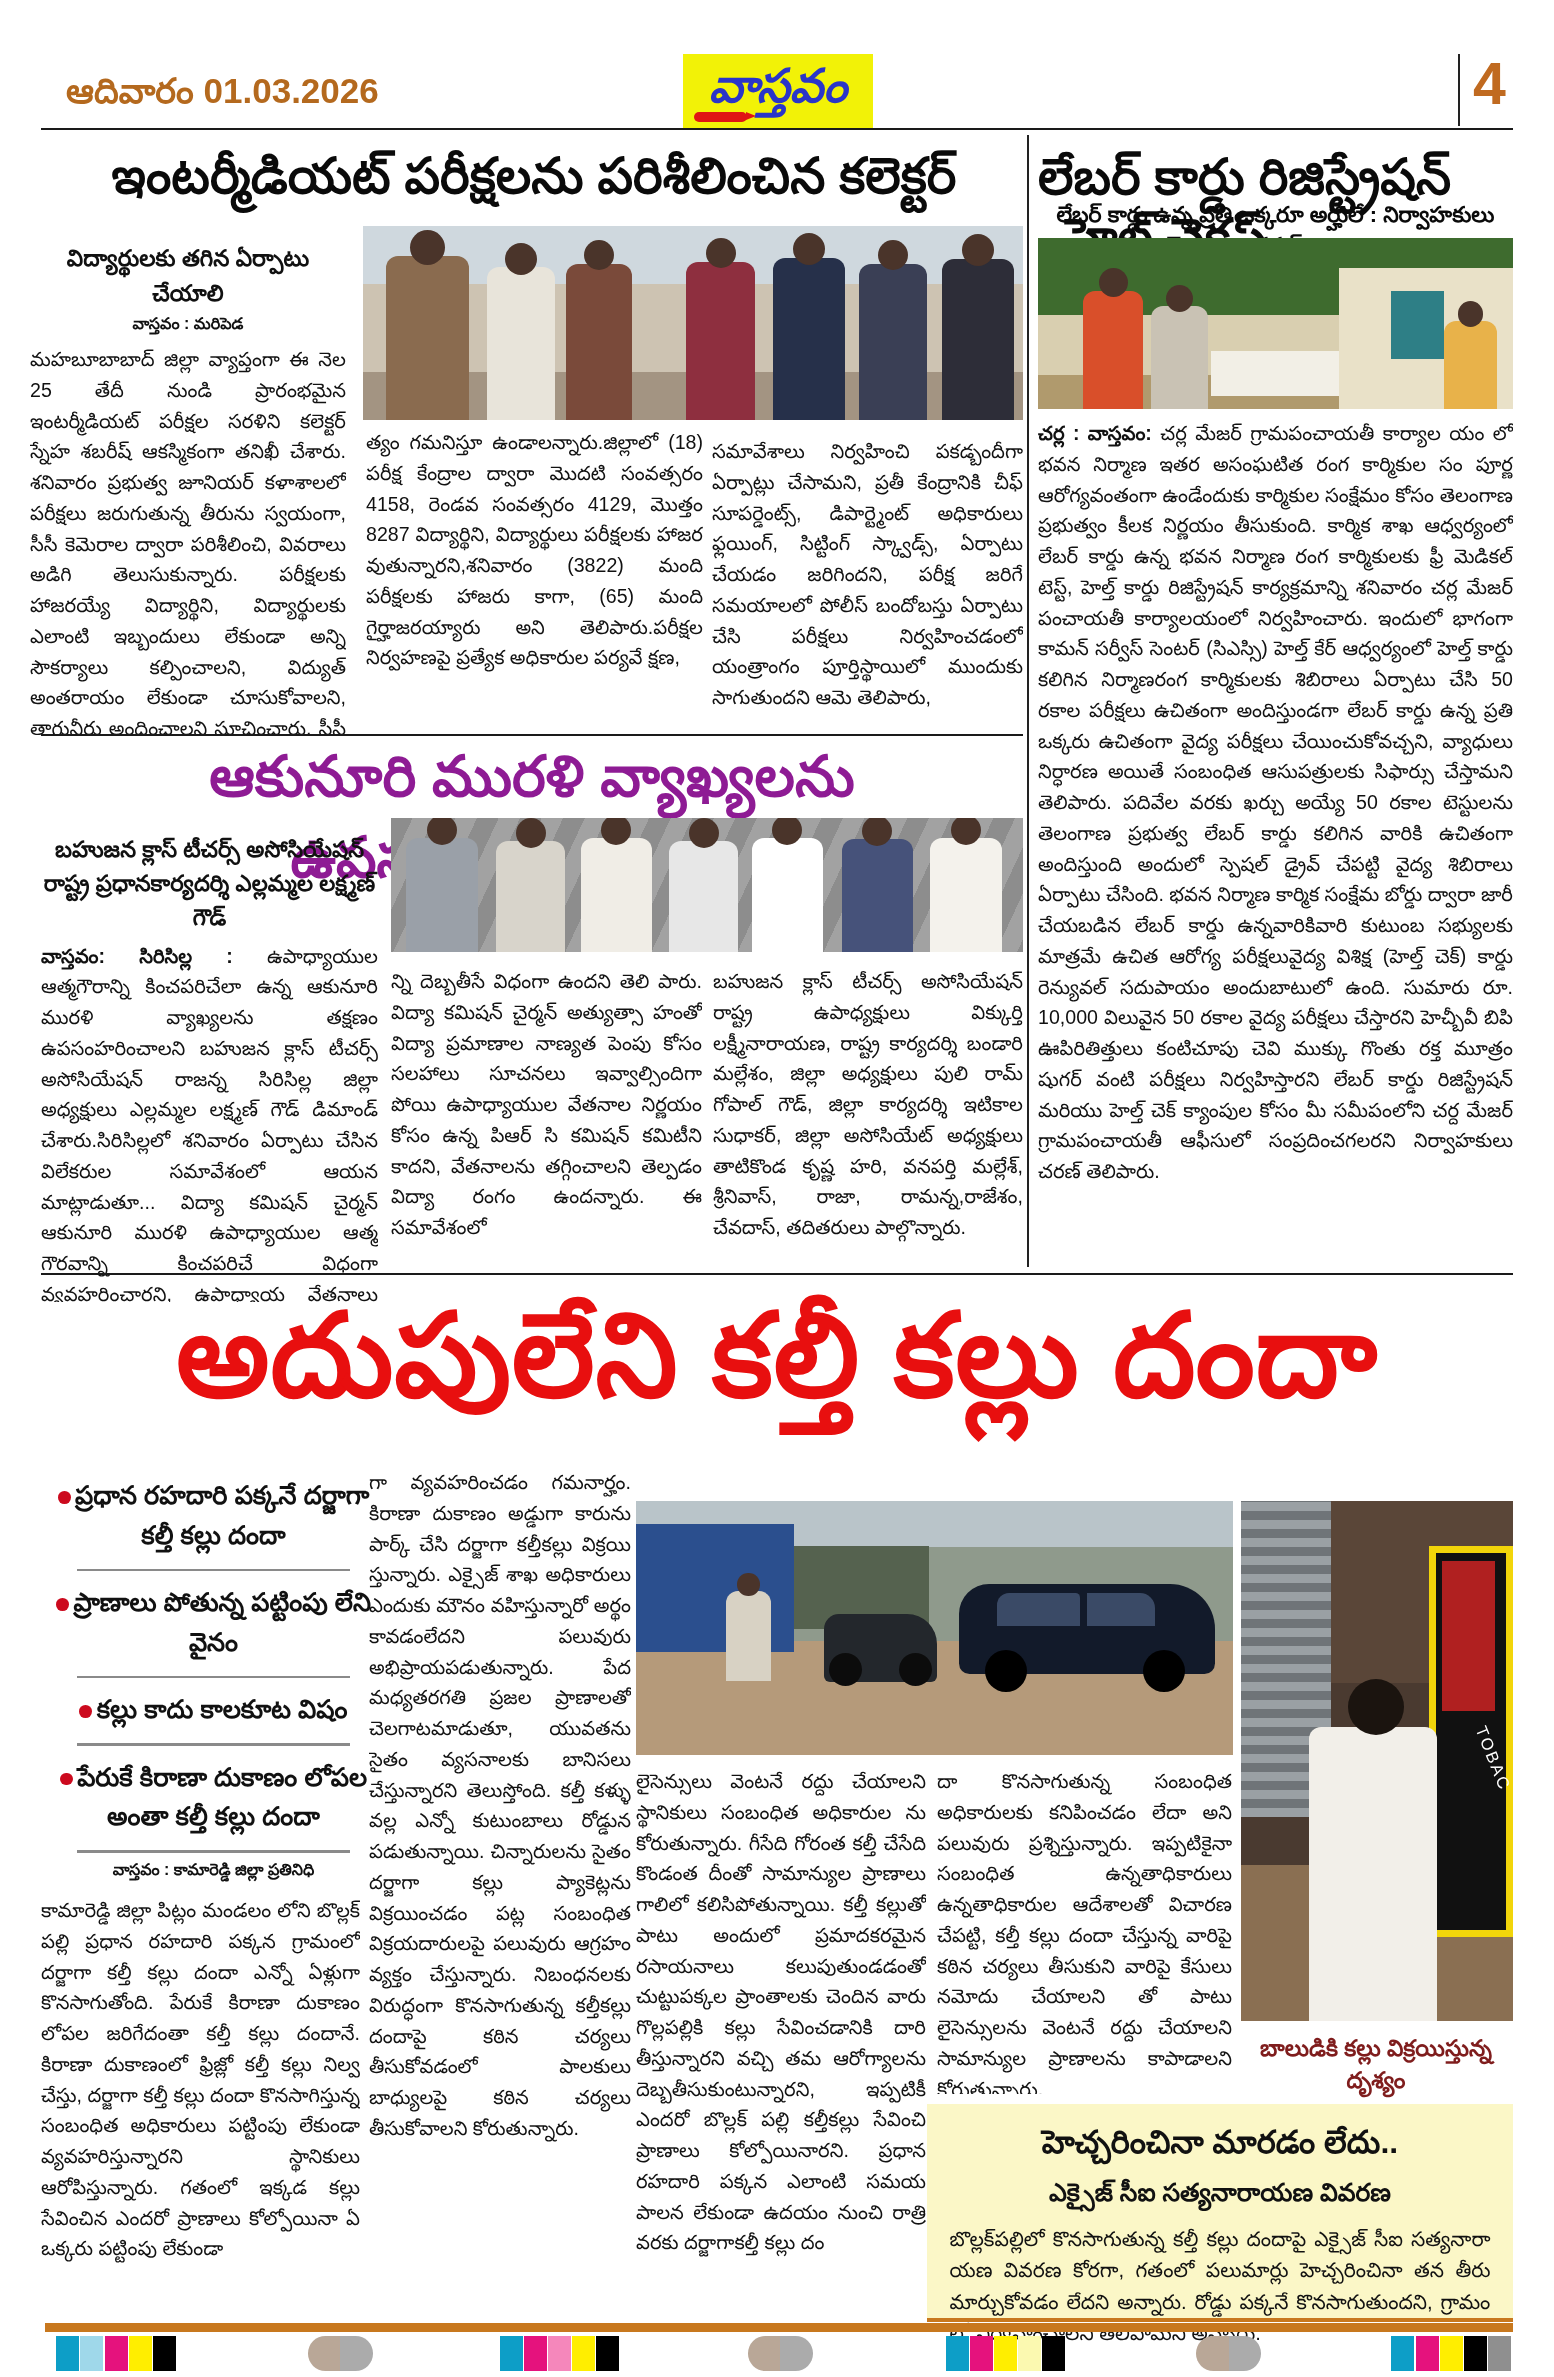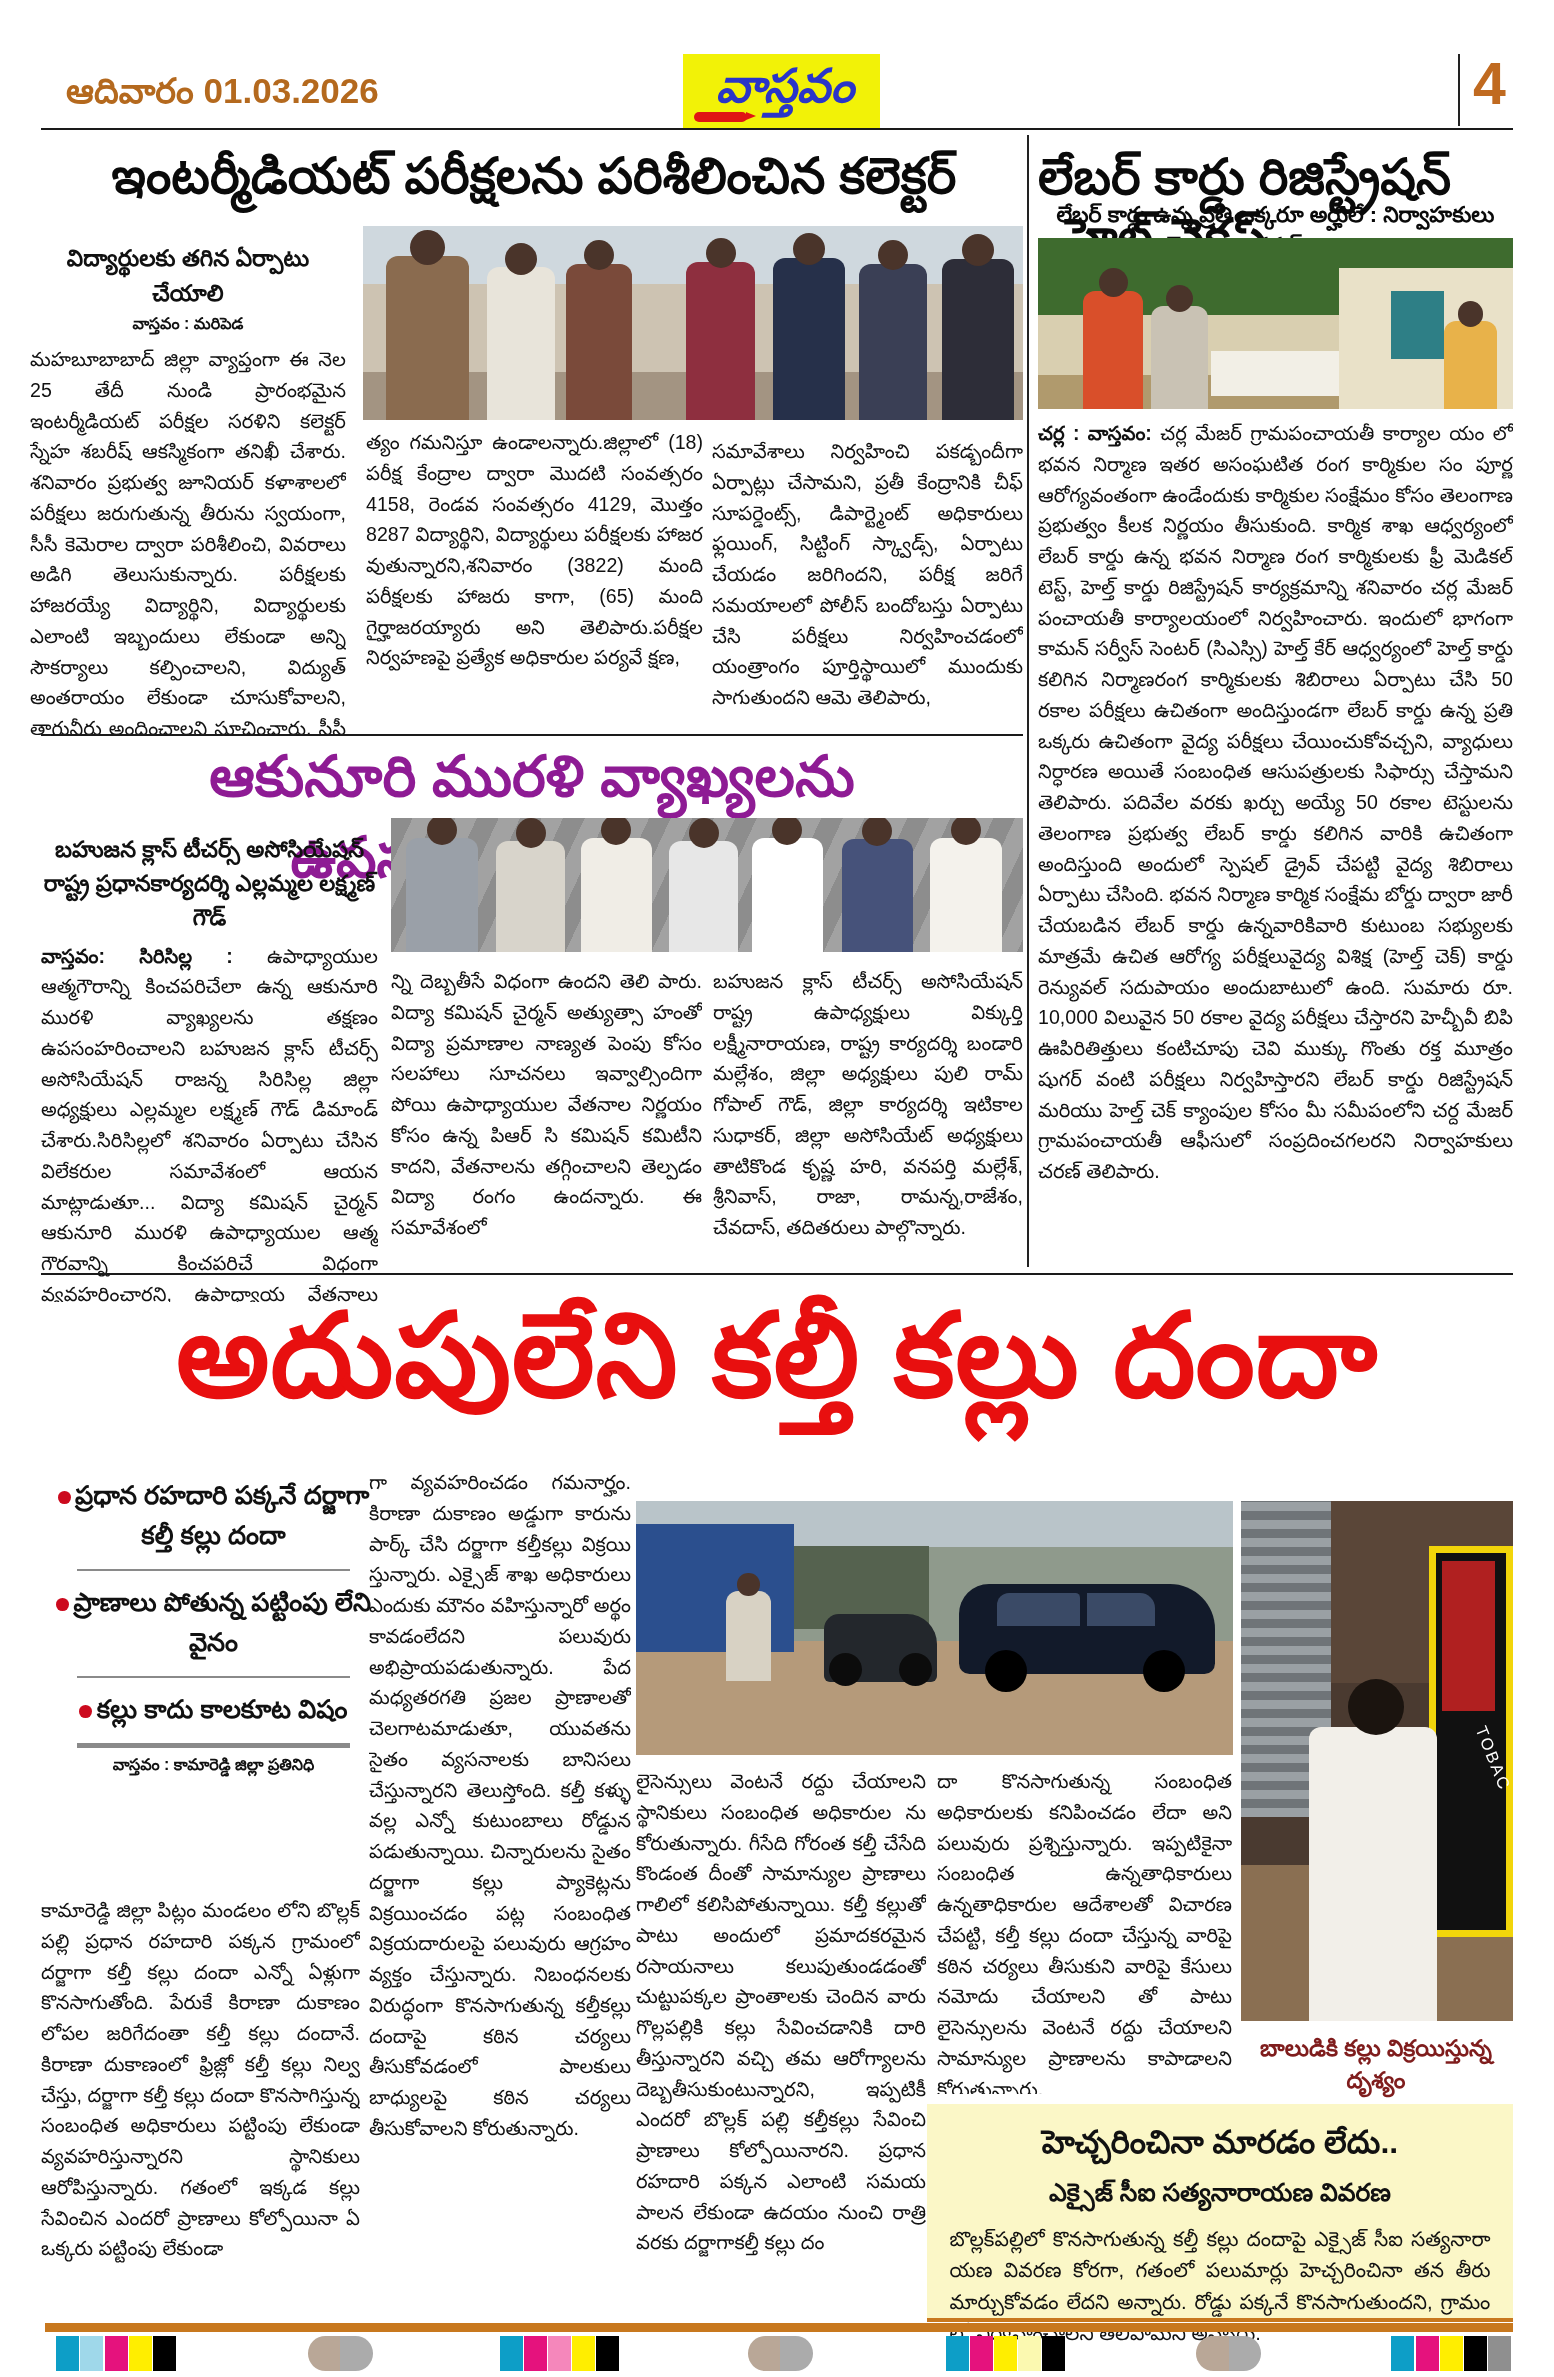--- a/index.html
+++ b/index.html
@@ -2,21 +2,21 @@
 <html style="font-size:12px"><head>
 <meta charset="utf-8">
 <style>
   html,body{margin:0;padding:0;background:#e8e8e8;}
   .page{position:relative;width:1555px;height:2377px;background:#ffffff;
         font-family:"Liberation Sans","DejaVu Sans",sans-serif;color:#111;overflow:hidden;margin:0 auto;}
   .abs{position:absolute;}
   .rule{background:#1a1a1a;}
   .date-txt{font-size:35px;font-weight:bold;color:#b4691e;}
   .pageno{font-size:59px;font-weight:bold;color:#c06a20;}
-  .logo{background:#f2f207;display:flex;align-items:center;justify-content:center;padding-left:7px;}
+  .logo{background:#f2f207;display:flex;align-items:center;justify-content:center;}
   .logo-word{font-size:47px;font-weight:bold;color:#2a35c8;font-style:italic;}
   .nib{position:absolute;left:10.5px;bottom:6px;width:53px;height:10.5px;background:#e01414;border-radius:5.3px;}
   .nib:before{content:"";position:absolute;right:-9px;top:0.8px;border-left:10.5px solid #e01414;
               border-top:4.5px solid transparent;border-bottom:4.5px solid transparent;}
   .h1-black{font-size:50px;line-height:1.25;font-weight:bold;color:#0a0a0a;text-align:center;}
   .h-labor{font-size:50px;line-height:1.2;font-weight:bold;color:#0a0a0a;text-align:left;}
   .sub-labor{font-size:22px;font-weight:bold;text-align:center;color:#0a0a0a;}
   .h-purple{font-size:57px;font-weight:bold;color:#8e1b94;text-align:center;}
   .red-banner{font-size:117px;font-weight:bold;color:#e80f0f;text-align:center;letter-spacing:0.8px;}
   .subhead{font-size:23px;font-weight:bold;text-align:center;line-height:1.5;}
@@ -156,20 +156,21 @@
 
   <div class="abs red-banner" style="left:41px;top:1288px;width:1472px;">అదుపులేని కల్తీ కల్లు దందా</div>
 
   <div class="abs" style="left:54px;top:1464px;width:319px;">
     <div class="bullet-item"><span class="dot"></span><span>ప్రధాన రహదారి పక్కనే దర్జాగా కల్తీ కల్లు దందా</span></div>
     <div class="bullet-sep"></div>
     <div class="bullet-item"><span class="dot"></span><span>ప్రాణాలు పోతున్న పట్టింపు లేని వైనం</span></div>
     <div class="bullet-sep"></div>
     <div class="bullet-item"><span class="dot"></span><span>కల్లు కాదు కాలకూట విషం</span></div>
     <div class="bullet-sep"></div>
+    <div class="bullet-item"><span class="dot"></span><span>పేరుకే కిరాణా దుకాణం లోపల అంతా కల్తీ కల్లు దందా</span></div>
     <div class="bullet-sep"></div>
     <div class="dateline" style="padding:8px 0;">వాస్తవం : కామారెడ్డి జిల్లా ప్రతినిధి</div>
   </div>
   <div class="abs body-col" style="left:41px;top:1895px;width:319px;height:444px;">కామారెడ్డి జిల్లా పిట్లం మండలం లోని బొల్లక్ పల్లి ప్రధాన రహదారి పక్కన గ్రామంలో దర్జాగా కల్తీ కల్లు దందా ఎన్నో ఏళ్లుగా కొనసాగుతోంది. పేరుకే కిరాణా దుకాణం లోపల జరిగేదంతా కల్తీ కల్లు దందానే. కిరాణా దుకాణంలో ఫ్రిజ్లో కల్తీ కల్లు నిల్వ చేస్తు, దర్జాగా కల్తీ కల్లు దందా కొనసాగిస్తున్న సంబంధిత అధికారులు పట్టింపు లేకుండా వ్యవహరిస్తున్నారని స్థానికులు ఆరోపిస్తున్నారు. గతంలో ఇక్కడ కల్లు సేవించిన ఎందరో ప్రాణాలు కోల్పోయినా ఏ ఒక్కరు పట్టింపు లేకుండా</div>
 
   <div class="abs body-col" style="left:369px;top:1467px;width:262px;height:872px;">గా వ్యవహరించడం గమనార్హం. కిరాణా దుకాణం అడ్డుగా కారును పార్క్ చేసి దర్జాగా కల్తీకల్లు విక్రయి స్తున్నారు. ఎక్సైజ్ శాఖ అధికారులు ఎందుకు మౌనం వహిస్తున్నారో అర్థం కావడంలేదని పలువురు అభిప్రాయపడుతున్నారు. పేద మధ్యతరగతి ప్రజల ప్రాణాలతో చెలగాటమాడుతూ, యువతను సైతం వ్యసనాలకు బానిసలు చేస్తున్నారని తెలుస్తోంది. కల్తీ కళ్ళు వల్ల ఎన్నో కుటుంబాలు రోడ్డున పడుతున్నాయి. చిన్నారులను సైతం దర్జాగా కల్లు ప్యాకెట్లను విక్రయించడం పట్ల సంబంధిత విక్రయదారులపై పలువురు ఆగ్రహం వ్యక్తం చేస్తున్నారు. నిబంధనలకు విరుద్ధంగా కొనసాగుతున్న కల్తీకల్లు దందాపై కఠిన చర్యలు తీసుకోవడంలో పాలకులు బాధ్యులపై కఠిన చర్యలు తీసుకోవాలని కోరుతున్నారు.</div>
 
   <div class="abs photo" style="left:636px;top:1501px;width:597px;height:254px;background:linear-gradient(180deg,#b9c4c9 0 18%,#8f9a8c 18% 55%,#b59a7a 55% 100%);">
     <div class="abs" style="left:0;top:22.6px;width:158px;height:128px;background:#2b4f8e;"></div>
     <div class="abs" style="left:158px;top:45px;width:135px;height:83px;background:#55624f;"></div>

